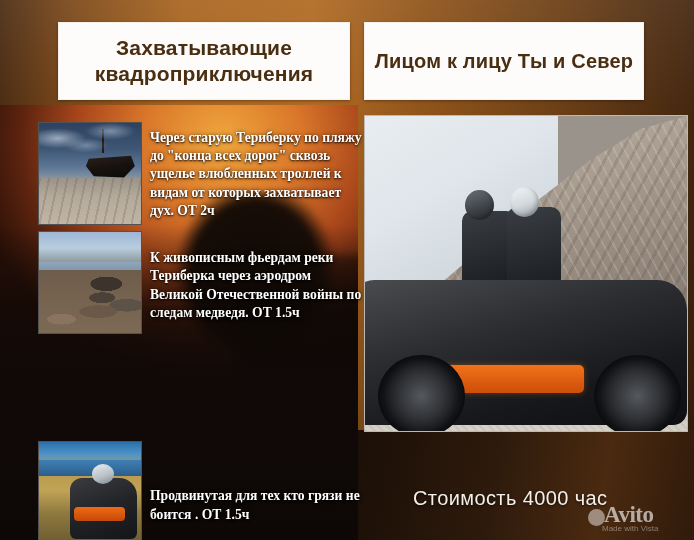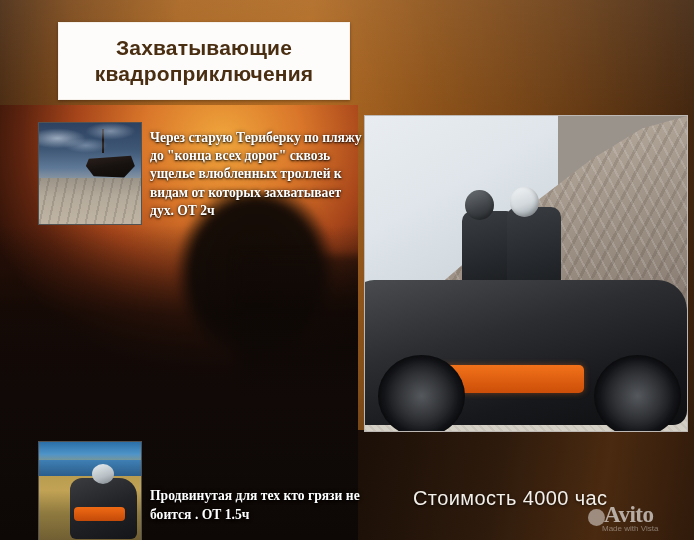--- a/index.html
+++ b/index.html
@@ -240,31 +240,43 @@
     <div class="silhouette2"></div>
     <div class="left-dark"></div>
   </div>
 
   <div class="right-dark"></div>
 
   <div class="title-box" id="title-left">
     <div class="title-text">Захватывающие
 квадроприключения</div>
   </div>
+  <div class="title-box" id="title-right">
+    <div class="title-text">Лицом к лицу
+Ты и Север</div>
+  </div>
 
   <div class="row" id="row-1">
     <div class="thumb">
       <div class="t-ship"></div>
       <div class="t-clouds"></div>
       <div class="t-sand"></div>
       <div class="t-sandlines"></div>
     </div>
     <div class="row-text">Через старую Териберку по пляжу до "конца всех дорог" сквозь ущелье влюбленных троллей к видам от которых захватывает дух.        ОТ 2ч</div>
   </div>
 
+  <div class="row" id="row-2">
+    <div class="thumb">
+      <div class="t-cairn"></div>
+      <div class="t-cairn-water"></div>
+      <div class="t-cairn-rocks"></div>
+    </div>
+    <div class="row-text"> К живописным фьердам реки Териберка через аэродром Великой Отечественной войны по следам медведя.        ОТ 1.5ч</div>
+  </div>
 
 
   <div class="row" id="row-4">
     <div class="thumb">
       <div class="t-atv"></div>
       <div class="t-atv-water"></div>
       <div class="t-atv-body"></div>
       <div class="t-atv-orange"></div>
       <div class="t-atv-helmet"></div>
     </div>

